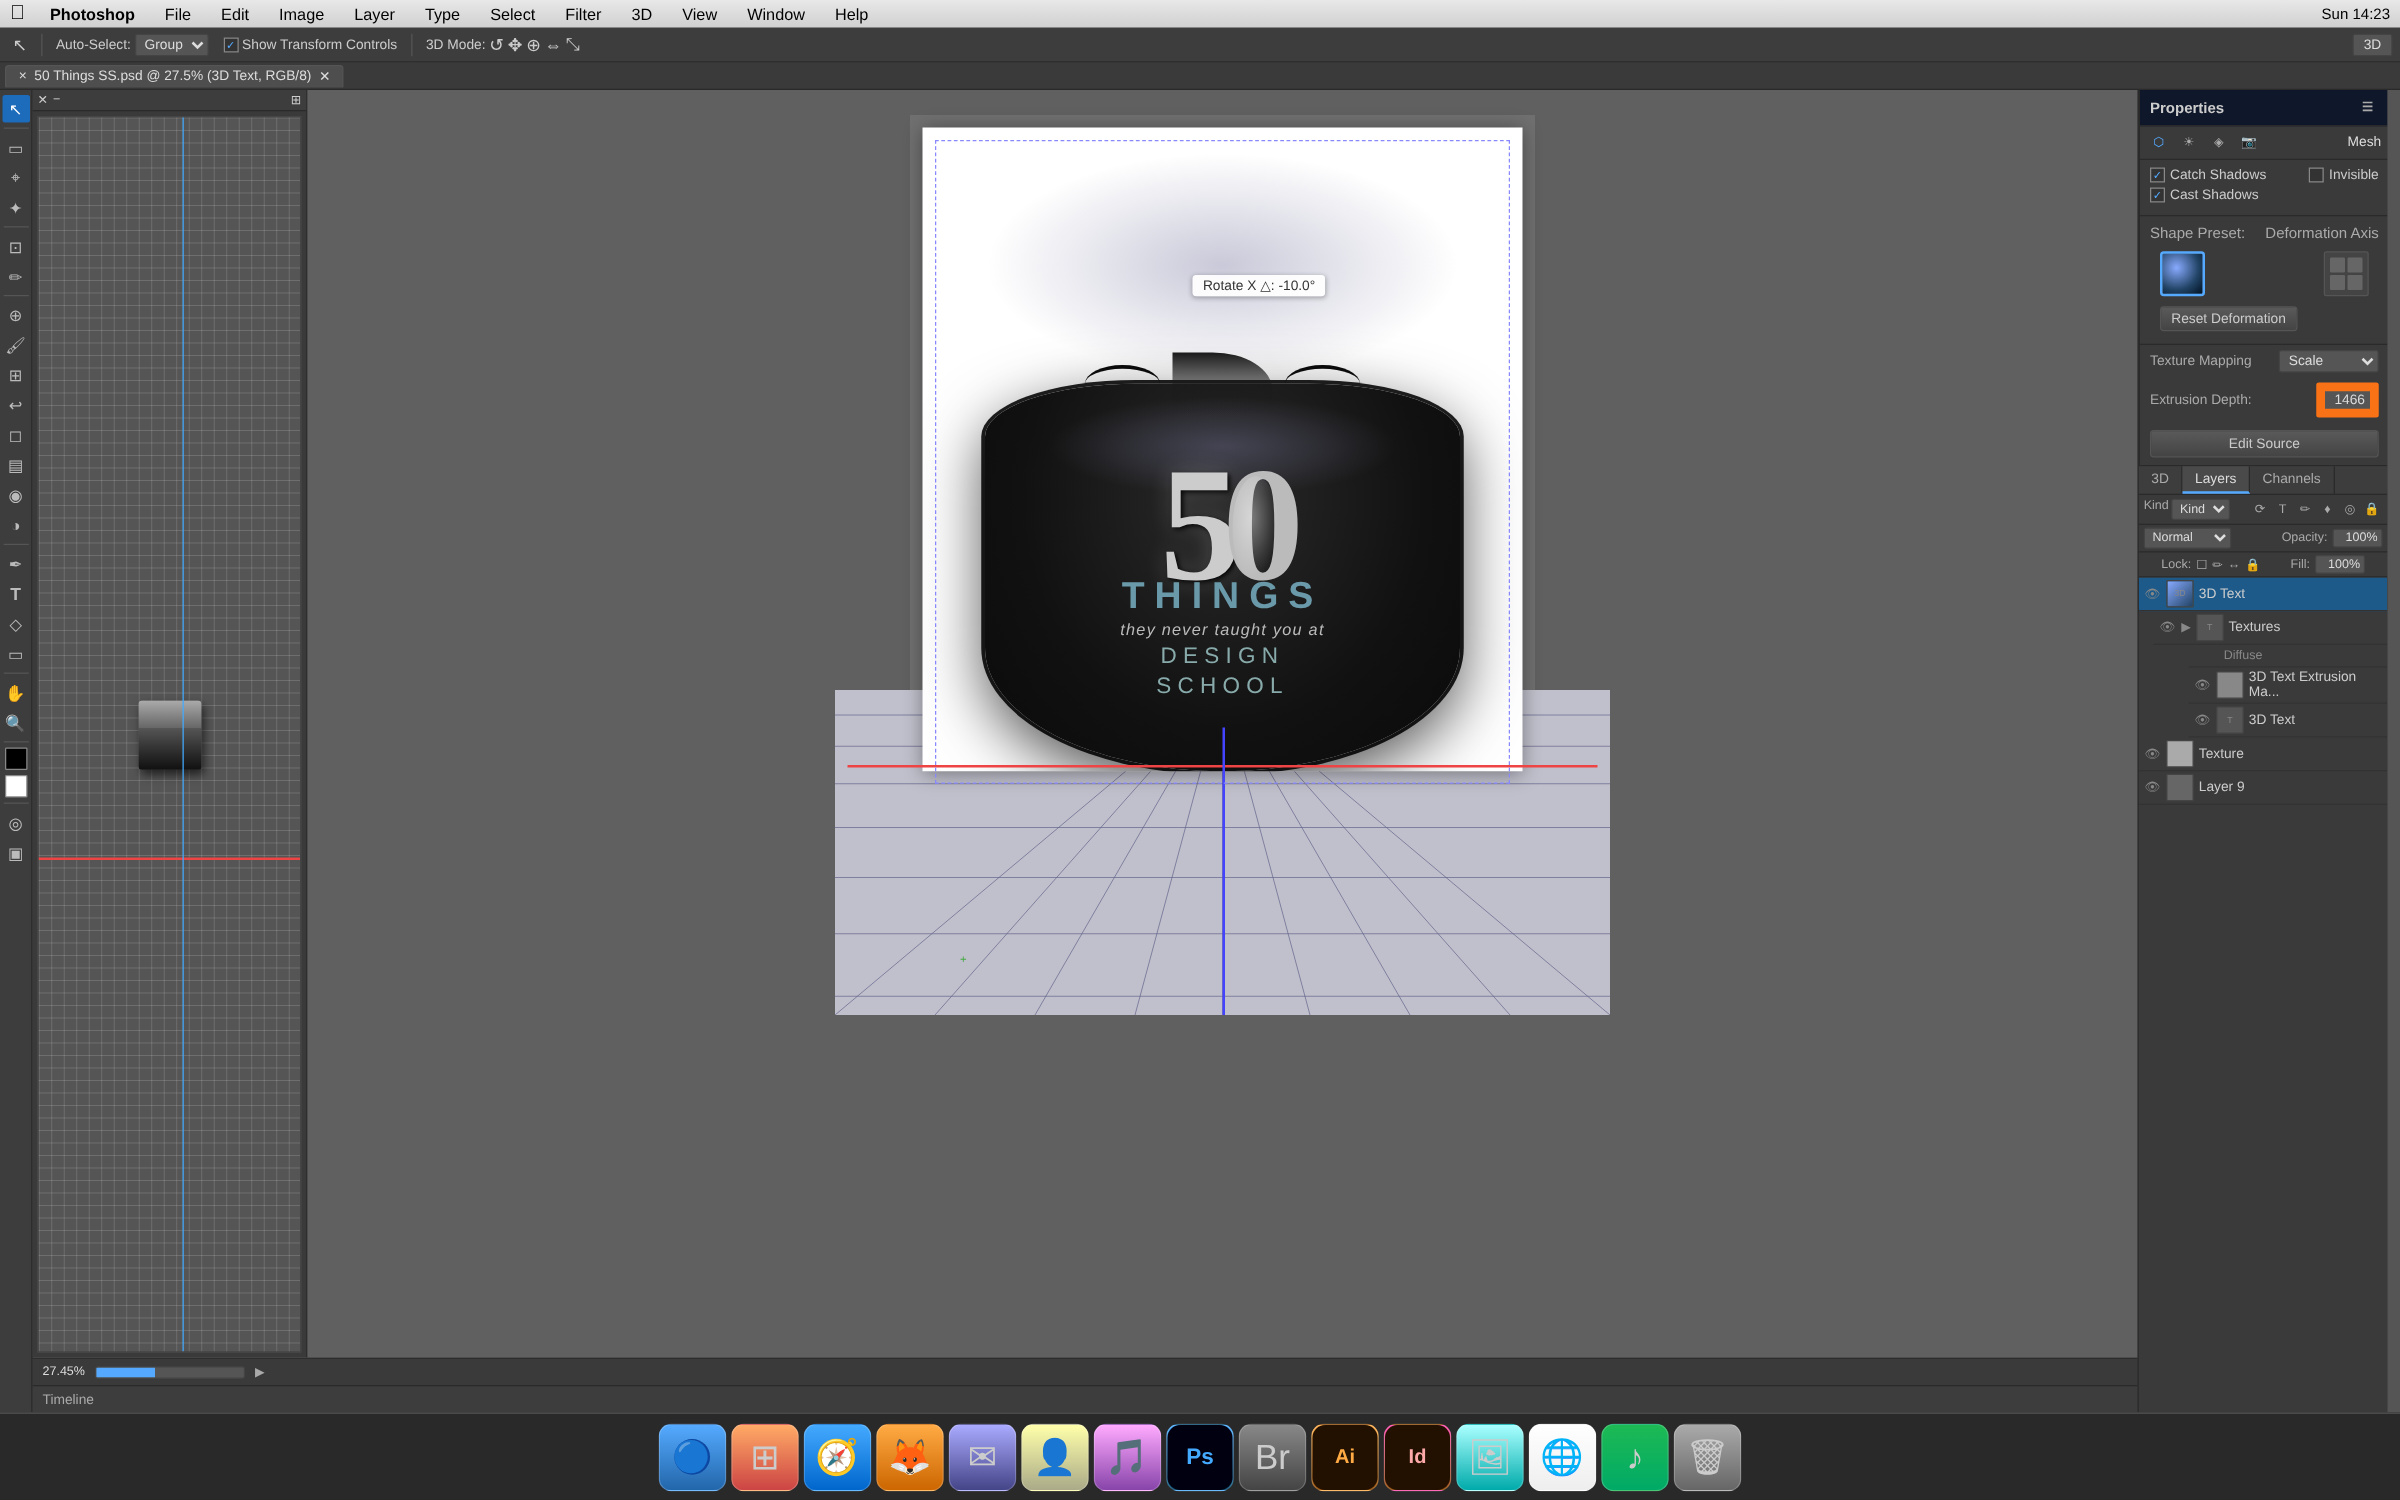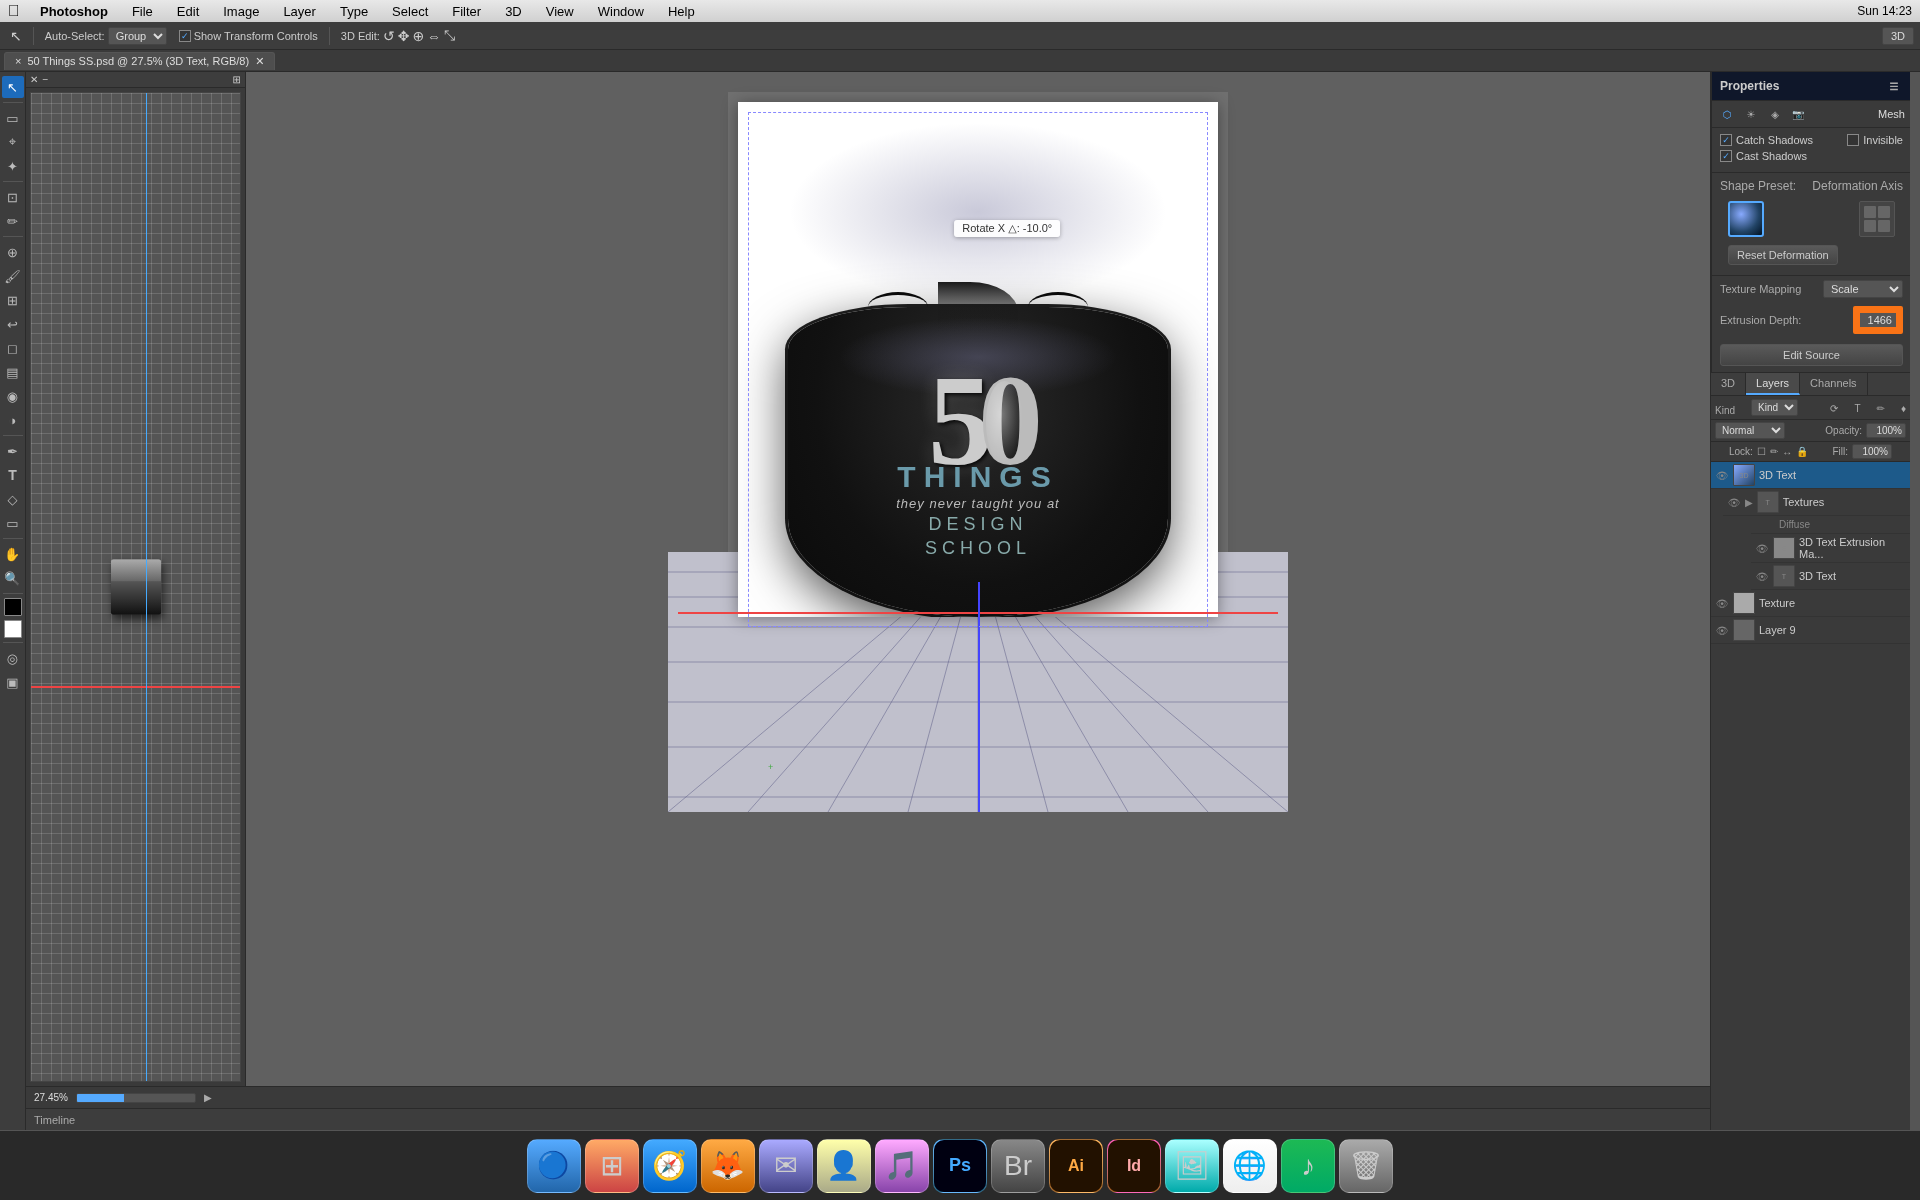--- a/index.html
+++ b/index.html
@@ -392,23 +392,23 @@
       border-right: 1px solid #2a2a2a;
     }
     .layer-tab.active {
       color: #ddd;
       background: #4a4a4a;
       border-bottom: 2px solid #5af;
     }
 
     .layers-toolbar {
       display: flex;
-      align-items: flex-end;
+      align-items: flex-start;
       padding: 3px 4px;
-      gap: 16px;
+      gap: 2px;
       border-bottom: 1px solid #2a2a2a;
       background: #3a3a3a;
     }
     .layers-tb-select {
       background: #555;
       border: 1px solid #444;
       color: #ddd;
       font-size: 10px;
       padding: 1px 2px;
       border-radius: 2px;
@@ -825,21 +825,21 @@
         <option>Group</option>
         <option>Layer</option>
       </select>
     </div>
     <div class="toolbar-item">
       <span class="cb checked"></span>
       <span>Show Transform Controls</span>
     </div>
     <div class="toolbar-divider"></div>
     <div class="toolbar-item">
-      <span>3D Edit:</span>
+      <span>3D Mode:</span>
       <span style="font-size:14px; cursor:pointer;">↺</span>
       <span style="font-size:14px; cursor:pointer;">✥</span>
       <span style="font-size:14px; cursor:pointer;">⊕</span>
       <span style="font-size:14px; cursor:pointer;">⇔</span>
       <span style="font-size:14px; cursor:pointer;">⤡</span>
     </div>
     <div style="margin-left:auto; display:flex; align-items:center; gap:4px;">
       <span style="color:#ddd; font-size:11px; background:#555; padding:2px 8px; border:1px solid #444; border-radius:2px;">3D</span>
     </div>
   </div>

